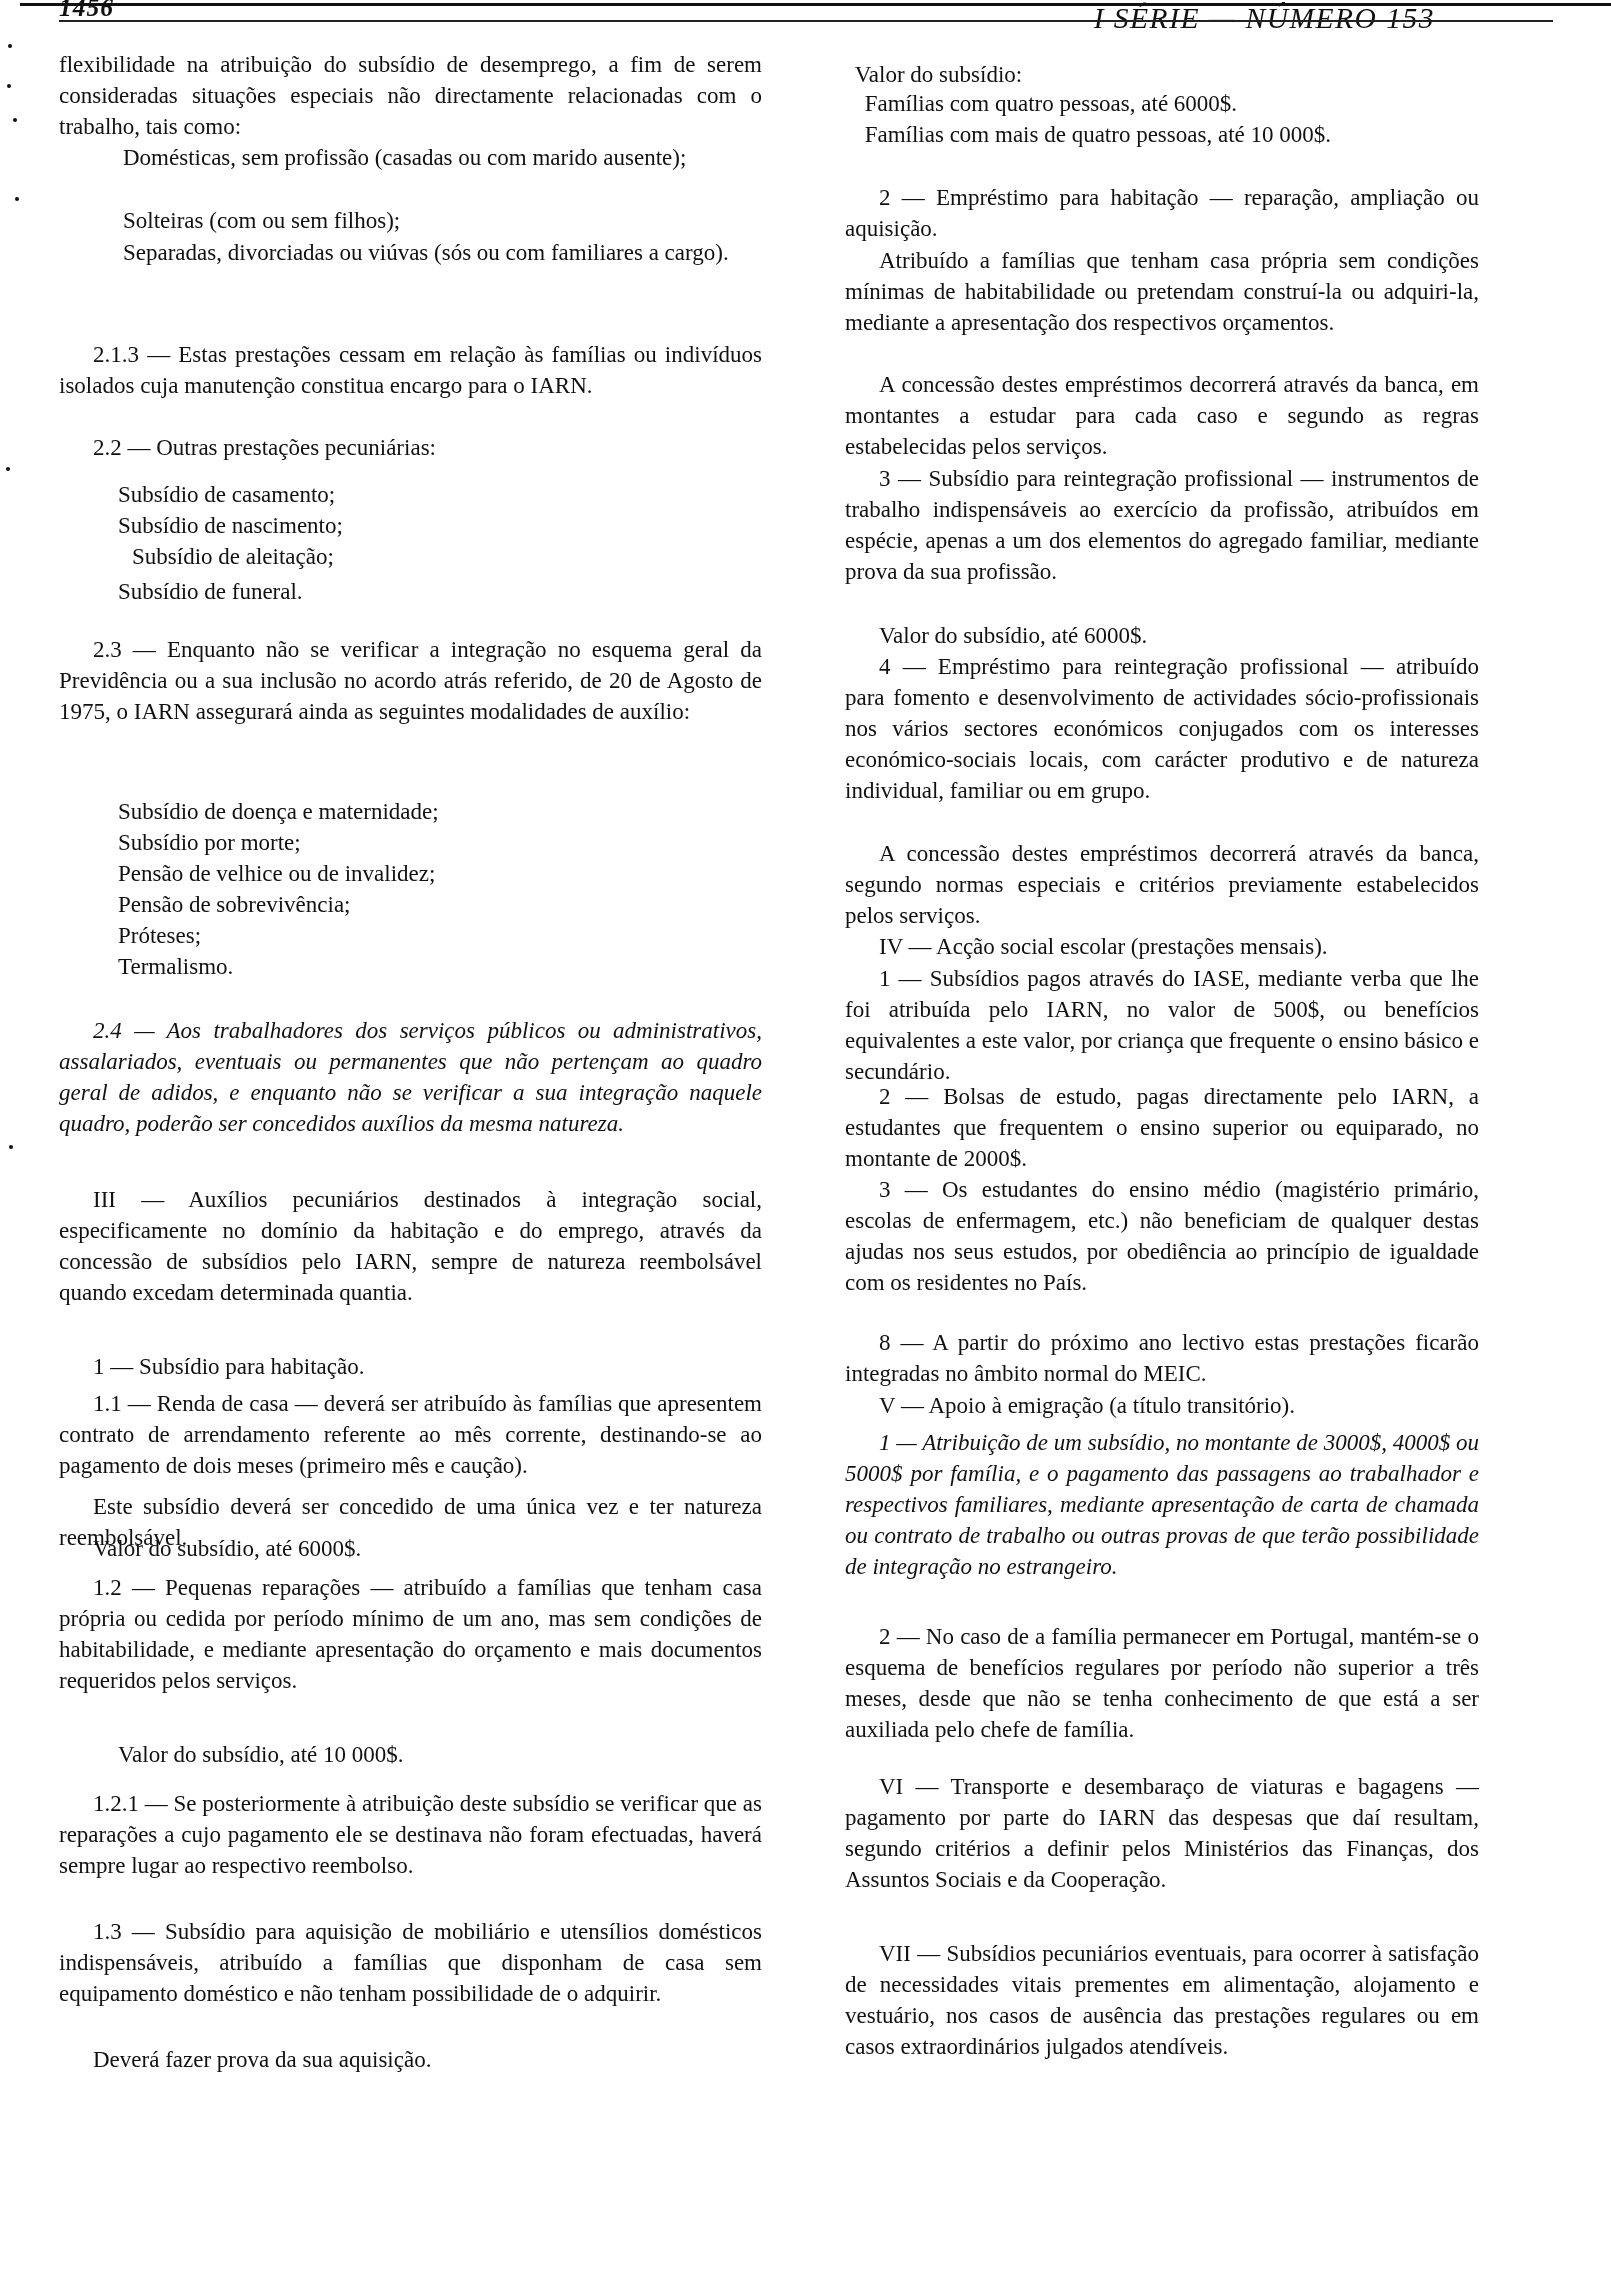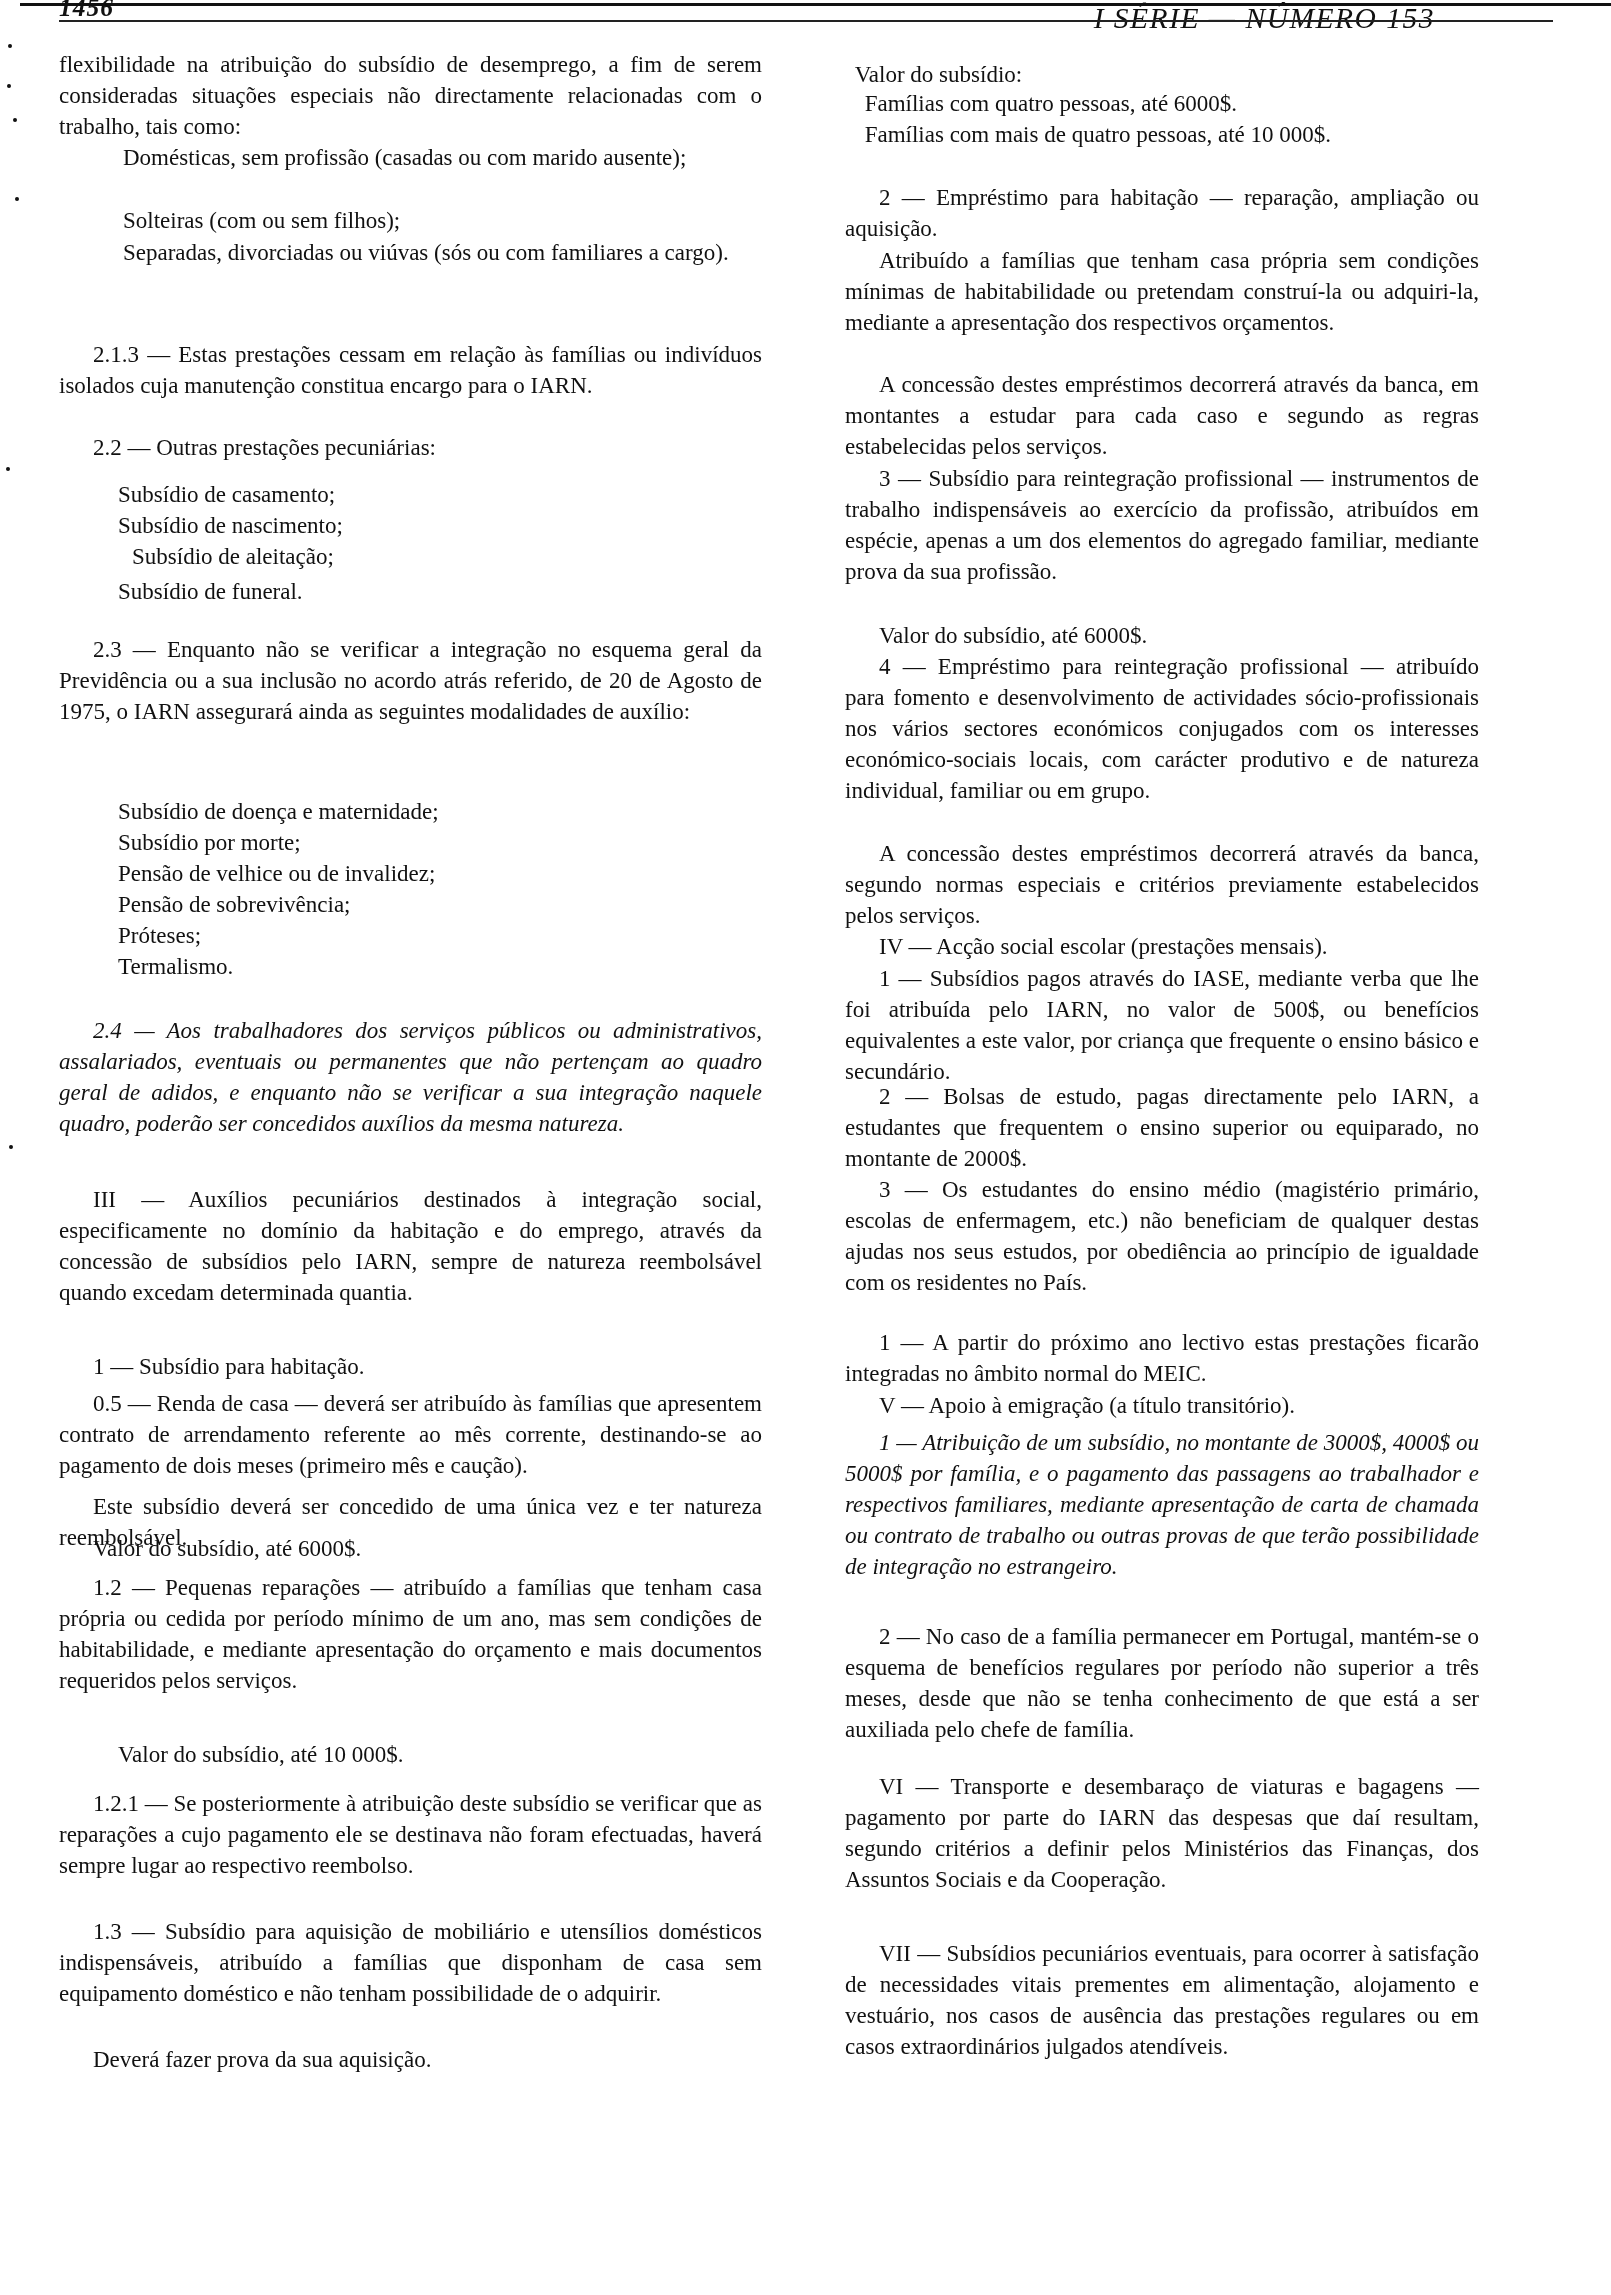--- a/index.html
+++ b/index.html
@@ -50,21 +50,21 @@
   <div class="li" style="top:796px; left:59px;">Subsídio de doença e maternidade;</div>
   <div class="li" style="top:827px; left:59px;">Subsídio por morte;</div>
   <div class="li" style="top:858px; left:59px;">Pensão de velhice ou de invalidez;</div>
   <div class="li" style="top:889px; left:59px;">Pensão de sobrevivência;</div>
   <div class="li" style="top:920px; left:59px;">Próteses;</div>
   <div class="li" style="top:951px; left:59px;">Termalismo.</div>
 
   <p class="p" style="top:1015px;font-style:italic;">2.4 — Aos trabalhadores dos serviços públicos ou administrativos, assalariados, eventuais ou permanentes que não pertençam ao quadro geral de adidos, e enquanto não se verificar a sua integração naquele quadro, poderão ser concedidos auxílios da mesma natureza.</p>
   <p class="p" style="top:1184px;">III — Auxílios pecuniários destinados à integração social, especificamente no domínio da habitação e do emprego, através da concessão de subsídios pelo IARN, sempre de natureza reembolsável quando excedam determinada quantia.</p>
   <p class="p" style="top:1351px;">1 — Subsídio para habitação.</p>
-  <p class="p" style="top:1388px;">0.5 — Renda de casa — deverá ser atribuído às famílias que apresentem contrato de arrendamento referente ao mês corrente, destinando-se ao pagamento de dois meses (primeiro mês e caução).</p>
+  <p class="p" style="top:1388px;">1.1 — Renda de casa — deverá ser atribuído às famílias que apresentem contrato de arrendamento referente ao mês corrente, destinando-se ao pagamento de dois meses (primeiro mês e caução).</p>
   <p class="p" style="top:1491px;">Este subsídio deverá ser concedido de uma única vez e ter natureza reembolsável.</p>
   <p class="p" style="top:1533px;">Valor do subsídio, até 6000$.</p>
   <p class="p" style="top:1572px;">1.2 — Pequenas reparações — atribuído a famílias que tenham casa própria ou cedida por período mínimo de um ano, mas sem condições de habitabilidade, e mediante apresentação do orçamento e mais documentos requeridos pelos serviços.</p>
   <p class="p" style="top:1739px; text-indent:59px;">Valor do subsídio, até 10 000$.</p>
   <p class="p" style="top:1788px;">1.2.1 — Se posteriormente à atribuição deste subsídio se verificar que as reparações a cujo pagamento ele se destinava não foram efectuadas, haverá sempre lugar ao respectivo reembolso.</p>
   <p class="p" style="top:1916px;">1.3 — Subsídio para aquisição de mobiliário e utensílios domésticos indispensáveis, atribuído a famílias que disponham de casa sem equipamento doméstico e não tenham possibilidade de o adquirir.</p>
   <p class="p" style="top:2044px;">Deverá fazer prova da sua aquisição.</p>
 </div>
 
 <div class="col col-right">
@@ -76,21 +76,21 @@
   <p class="p" style="top:245px;">Atribuído a famílias que tenham casa própria sem condições mínimas de habitabilidade ou pretendam construí-la ou adquiri-la, mediante a apresentação dos respectivos orçamentos.</p>
   <p class="p" style="top:369px;">A concessão destes empréstimos decorrerá através da banca, em montantes a estudar para cada caso e segundo as regras estabelecidas pelos serviços.</p>
   <p class="p" style="top:463px;">3 — Subsídio para reintegração profissional — instrumentos de trabalho indispensáveis ao exercício da profissão, atribuídos em espécie, apenas a um dos elementos do agregado familiar, mediante prova da sua profissão.</p>
   <p class="p" style="top:620px;">Valor do subsídio, até 6000$.</p>
   <p class="p" style="top:651px;">4 — Empréstimo para reintegração profissional — atribuído para fomento e desenvolvimento de actividades sócio-profissionais nos vários sectores económicos conjugados com os interesses económico-sociais locais, com carácter produtivo e de natureza individual, familiar ou em grupo.</p>
   <p class="p" style="top:838px;">A concessão destes empréstimos decorrerá através da banca, segundo normas especiais e critérios previamente estabelecidos pelos serviços.</p>
   <p class="p" style="top:931px;">IV — Acção social escolar (prestações mensais).</p>
   <p class="p" style="top:963px;">1 — Subsídios pagos através do IASE, mediante verba que lhe foi atribuída pelo IARN, no valor de 500$, ou benefícios equivalentes a este valor, por criança que frequente o ensino básico e secundário.</p>
   <p class="p" style="top:1081px;">2 — Bolsas de estudo, pagas directamente pelo IARN, a estudantes que frequentem o ensino superior ou equiparado, no montante de 2000$.</p>
   <p class="p" style="top:1174px;">3 — Os estudantes do ensino médio (magistério primário, escolas de enfermagem, etc.) não beneficiam de qualquer destas ajudas nos seus estudos, por obediência ao princípio de igualdade com os residentes no País.</p>
-  <p class="p" style="top:1327px;">1 — A partir do próximo ano lectivo estas prestações ficarão integradas no âmbito normal do MEIC.</p>
+  <p class="p" style="top:1327px;">8 — A partir do próximo ano lectivo estas prestações ficarão integradas no âmbito normal do MEIC.</p>
   <p class="p" style="top:1390px;">V — Apoio à emigração (a título transitório).</p>
   <p class="p" style="top:1427px;font-style:italic;">1 — Atribuição de um subsídio, no montante de 3000$, 4000$ ou 5000$ por família, e o pagamento das passagens ao trabalhador e respectivos familiares, mediante apresentação de carta de chamada ou contrato de trabalho ou outras provas de que terão possibilidade de integração no estrangeiro.</p>
   <p class="p" style="top:1621px;">2 — No caso de a família permanecer em Portugal, mantém-se o esquema de benefícios regulares por período não superior a três meses, desde que não se tenha conhecimento de que está a ser auxiliada pelo chefe de família.</p>
   <p class="p" style="top:1771px;">VI — Transporte e desembaraço de viaturas e bagagens — pagamento por parte do IARN das despesas que daí resultam, segundo critérios a definir pelos Ministérios das Finanças, dos Assuntos Sociais e da Cooperação.</p>
   <p class="p" style="top:1938px;">VII — Subsídios pecuniários eventuais, para ocorrer à satisfação de necessidades vitais prementes em alimentação, alojamento e vestuário, nos casos de ausência das prestações regulares ou em casos extraordinários julgados atendíveis.</p>
 </div>
 
 <div class="speck" style="left:7.9px; top:44px;"></div>
 <div class="speck" style="left:6.9px; top:84px;"></div>
 <div class="speck" style="left:12.8px; top:118px;"></div>

